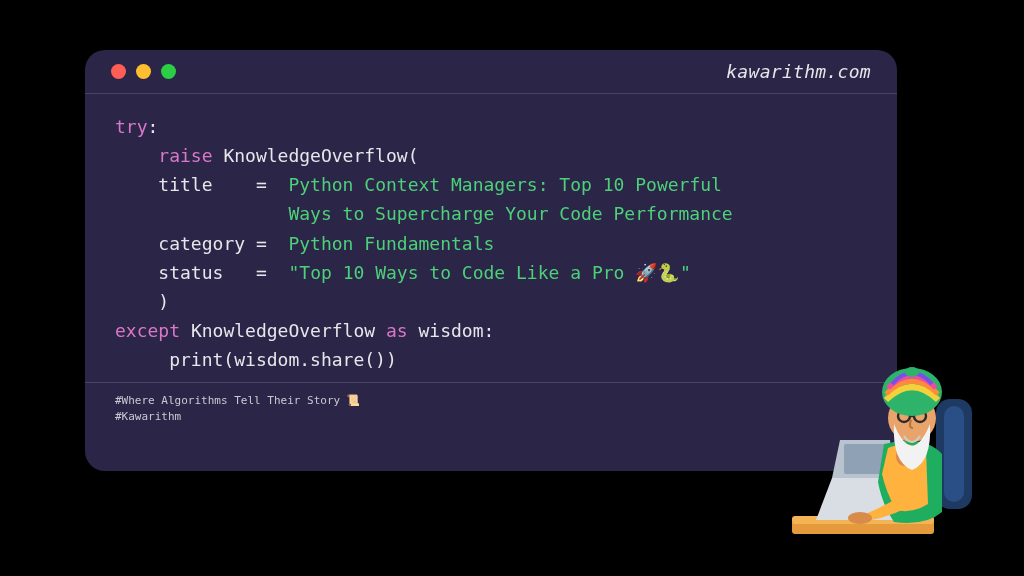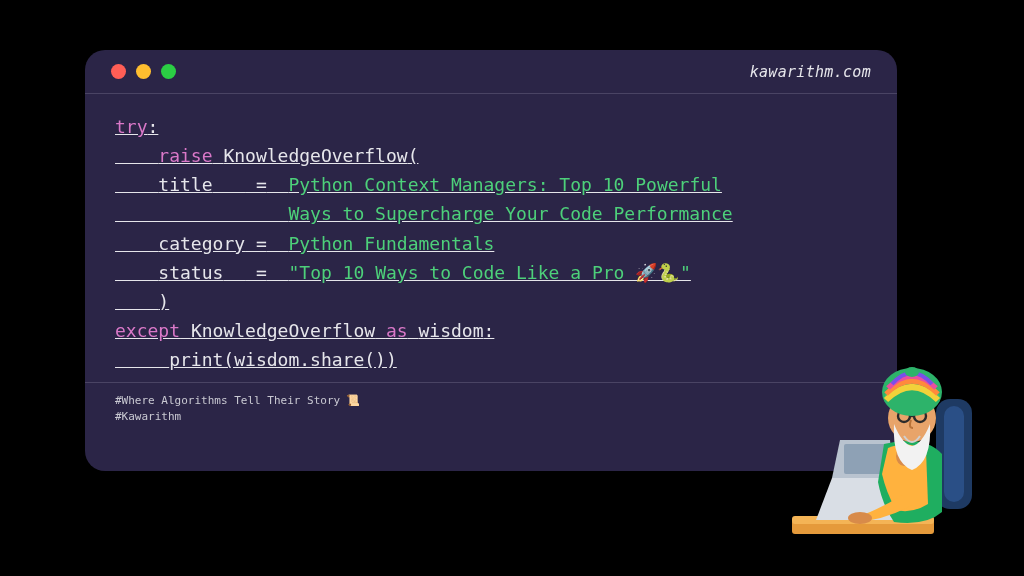--- a/index.html
+++ b/index.html
@@ -15,27 +15,26 @@
     }
     .titlebar {
       height:44px;
       display:flex; align-items:center; justify-content:space-between;
       padding:0 26px;
       border-bottom:1px solid #4a4464;
     }
     .dots { display:flex; gap:10px; }
     .dot { width:15px; height:15px; border-radius:50%; }
     .dot.red{background:#ff5e56;} .dot.yellow{background:#ffbe2f;} .dot.green{background:#2bce44;}
-    .site { color:#e6e6eb; font-style:italic; font-size:15px; letter-spacing:.3px; }
+    .site { color:#e6e6eb; font-style:italic; font-size:18px; letter-spacing:.3px; }
     .code {
       padding:18px 30px 8px 30px;
       font-size:18px; line-height:1.62;
       color:#e6e6eb;
       white-space:pre;
-      text-decoration:underline;
     }
     .kw     { color:#d978c8; }   
     .cls    { color:#e6e6eb; }
     .param  { color:#e6e6eb; }
     .val    { color:#4dd07a; }
     .str    { color:#4dd07a; }
     .op     { color:#e6e6eb; }
     .as     { color:#d978c8; }
     .footer {
       border-top:1px solid #4a4464;

